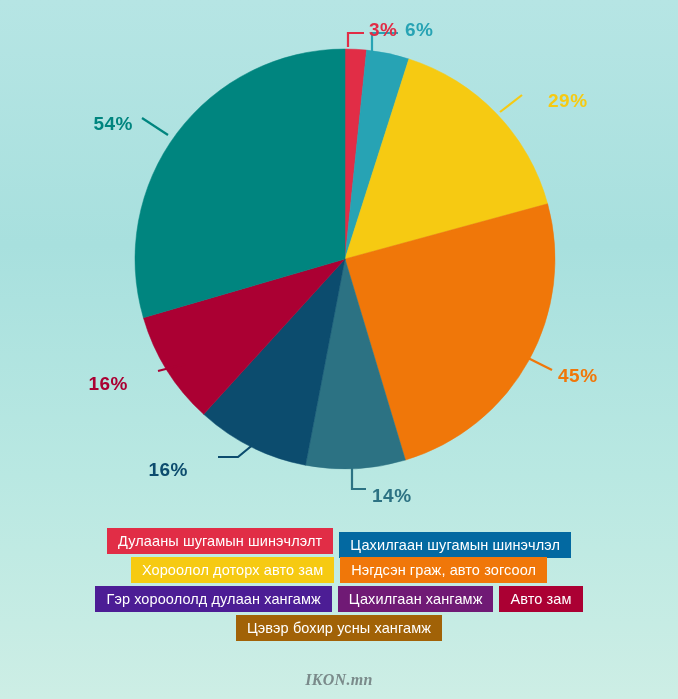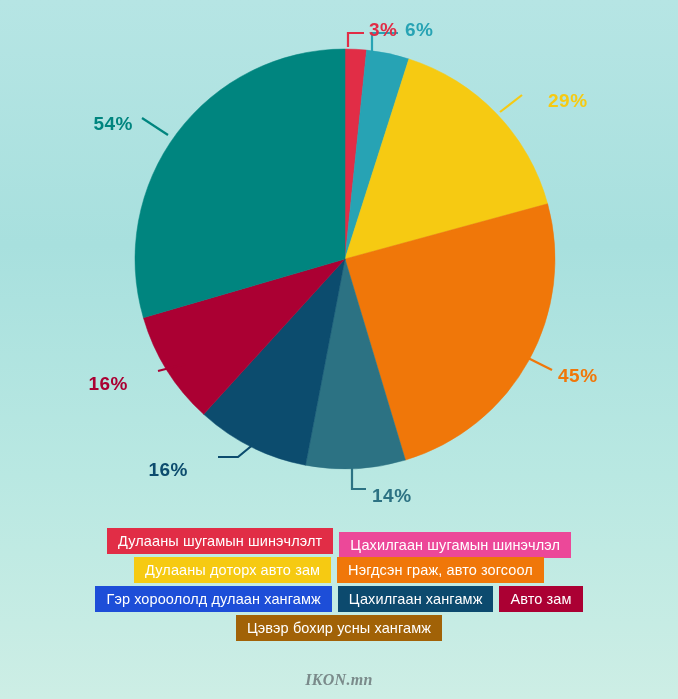--- a/index.html
+++ b/index.html
@@ -118,39 +118,39 @@
         <div class="pct-label" style="color: rgb(0, 133, 127); top: 113px; left: 0px; width: 100px; text-align: right; margin-left: 33px;">54%</div>
       </div>
   </div>
 
   <div id="legend">
       <div class="legend-row">
         <div class="legend-item" style="background: rgb(225, 45, 70);">
           <span>Дулааны шугамын шинэчлэлт</span>
         </div>
         <div class="legend-gap"></div>
-        <div class="legend-item" style="background: #ec4899; margin-top: 8px;">
+        <div class="legend-item" style="background: #0369a1; margin-top: 8px;">
           <span>Цахилгаан шугамын шинэчлэл</span>
         </div>
       </div>
       <div class="legend-row">
         <div class="legend-item" style="background: rgb(246, 202, 18);">
-          <span>Дулааны доторх авто зам</span>
+          <span>Хороолол доторх авто зам</span>
         </div>
         <div class="legend-gap"></div>
         <div class="legend-item" style="background: rgb(240, 119, 9);">
           <span>Нэгдсэн граж, авто зогсоол</span>
         </div>
       </div>
       <div class="legend-row">
-        <div class="legend-item" style="background: #1d4ed8;">
+        <div class="legend-item" style="background: #4c1d95;">
           <span>Гэр хороололд дулаан хангамж</span>
         </div>
         <div class="legend-gap"></div>
-        <div class="legend-item" style="background: #0c4a6e; justify-content: center;">
+        <div class="legend-item" style="background: #701a75; justify-content: center;">
           <span>Цахилгаан хангамж</span>
         </div>
         <div class="legend-gap"></div>
         <div class="legend-item" style="background: rgb(171, 0, 51);">
           <span>Авто зам</span>
         </div>
       </div>
       <div class="legend-row">
         <div class="legend-item" style="background: #a16207;">
           <span>Цэвэр бохир усны хангамж</span>

